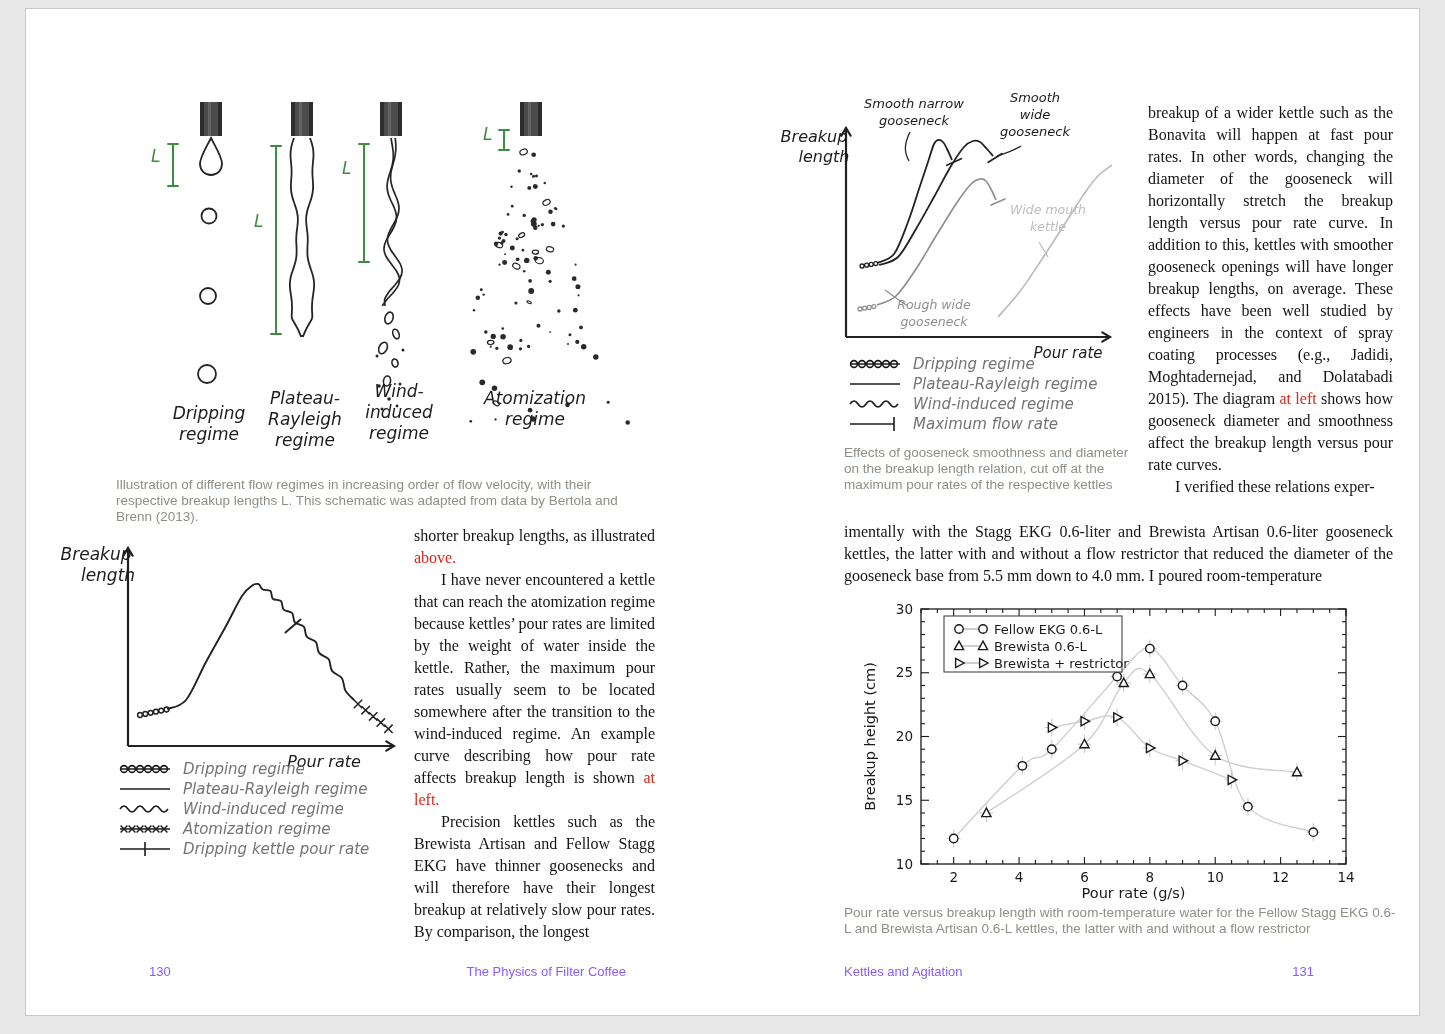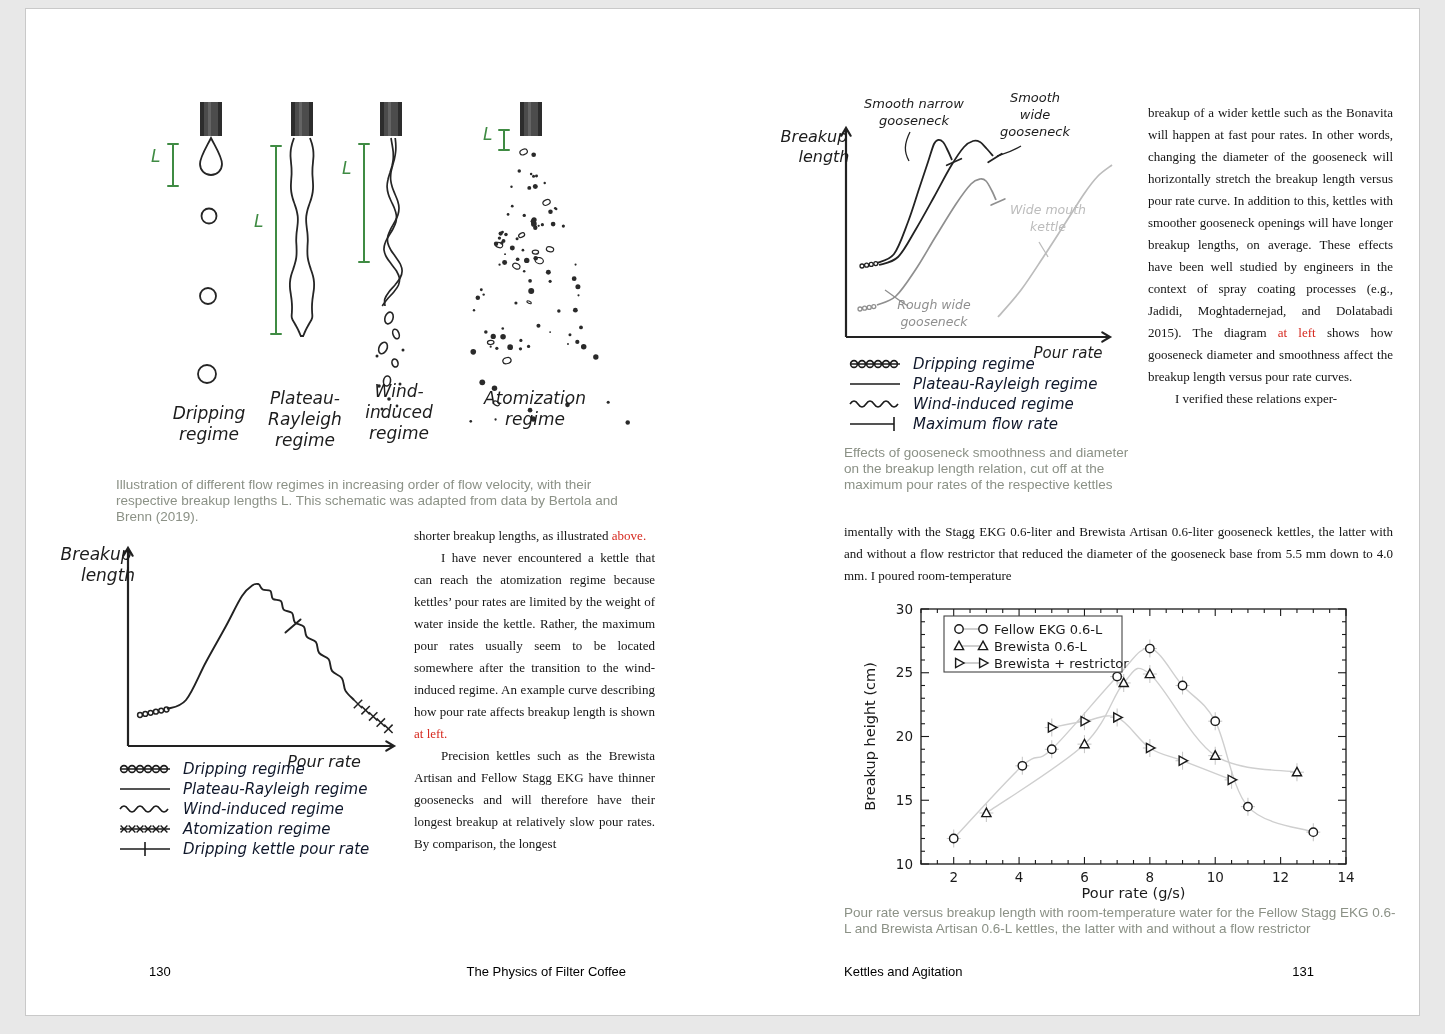--- a/index.html
+++ b/index.html
@@ -1,29 +1,29 @@
 <!DOCTYPE html>
 <html lang="en" style="--accent: #d6281e; --captionc: #8b9186; --green: #3f8b43;"><head>
 <meta charset="utf-8">
 <style>
   :root{ --accent:#d6281e; --captionc:#8b9186; --green:#3f8b43; }
   html,body{margin:0;padding:0;}
   body{width:1445px;height:1034px;position:relative;background:#e8e8e8;font-family:"Liberation Serif",serif;}
   .page{position:absolute;left:25px;top:8px;width:1395px;height:1008px;background:#ffffff;border:1px solid #c9c9c9;box-sizing:border-box;}
   .abs{position:absolute;}
   .caption{font-family:"Liberation Sans",sans-serif;font-weight:normal;font-size:13.5px;line-height:16px;color:var(--captionc);}
-  .bodycol{font-size:13px;line-height:22px;color:#141414;text-align:justify;}
+  .bodycol{font-size:16px;line-height:22px;color:#141414;text-align:justify;}
   .bodycol p{margin:0;padding:0;}
   .bodycol p.indent{text-indent:27px;}
   .red{color:var(--accent);}
   .hand{font-family:"DejaVu Sans",sans-serif;font-style:italic;}
-  .footer{font-family:"Liberation Sans",sans-serif;font-size:13px;color:#000000;display:flex;justify-content:space-between;}
+  .footer{font-family:"Liberation Sans",sans-serif;font-size:13px;color:#8b5cf6;display:flex;justify-content:space-between;}
   .legend-row{display:flex;align-items:center;gap:9px;height:20px;}
   .legend-row .sym{flex:0 0 56px;}
-  .legend-row .lbl{font-size:15px;color:#0f172a;white-space:nowrap;}
+  .legend-row .lbl{font-size:15px;color:#737373;white-space:nowrap;}
   svg{overflow:visible;}
 </style>
 </head>
 <body>
 
 <div class="page">
 
   <svg id="fig-regimes" class="abs" style="left:95px;top:85px" width="545" height="385">
       <g>
         <rect x="79" y="8" width="22" height="34" fill="#4c4c4c"></rect>
@@ -194,21 +194,21 @@
       <text x="184" y="310" text-anchor="middle" font-size="17" fill="#1c1c1c" class="hand">Plateau-</text>
       <text x="184" y="331" text-anchor="middle" font-size="17" fill="#1c1c1c" class="hand">Rayleigh</text>
       <text x="184" y="352" text-anchor="middle" font-size="17" fill="#1c1c1c" class="hand">regime</text>
       <text x="278" y="303" text-anchor="middle" font-size="17" fill="#1c1c1c" class="hand">Wind-</text>
       <text x="278" y="324" text-anchor="middle" font-size="17" fill="#1c1c1c" class="hand">induced</text>
       <text x="278" y="345" text-anchor="middle" font-size="17" fill="#1c1c1c" class="hand">regime</text>
       <text x="414" y="310" text-anchor="middle" font-size="17" fill="#1c1c1c" class="hand">Atomization</text>
       <text x="414" y="331" text-anchor="middle" font-size="17" fill="#1c1c1c" class="hand">regime</text>
     </svg>
 
-  <div class="abs caption" style="left:90px;top:468px;width:540px">Illustration of different flow regimes in increasing order of flow velocity, with their respective breakup lengths L. This schematic was adapted from data by Bertola and Brenn (2019).</div>
+  <div class="abs caption" style="left:90px;top:468px;width:540px">Illustration of different flow regimes in increasing order of flow velocity, with their respective breakup lengths L. This schematic was adapted from data by Bertola and Brenn (2013).</div>
 
   <svg id="chart-left-hand" class="abs" style="left:30px;top:525px" width="350" height="250">
       <line x1="72" y1="212" x2="72" y2="16" stroke="#222" stroke-width="2.2"></line>
       <path d="M76.63951234639318,21.711998780320528 L72,14 L67.36048765360682,21.711998780320524" fill="none" stroke="#222" stroke-width="2.2" stroke-linecap="round"></path>
       <line x1="72" y1="212" x2="336" y2="212" stroke="#222" stroke-width="2.2"></line>
       <path d="M330.2880012196795,216.6395123463932 L338,212 L330.2880012196795,207.3604876536068" fill="none" stroke="#222" stroke-width="2.2" stroke-linecap="round"></path>
       <text x="40" y="26" text-anchor="middle" font-size="17" fill="#1c1c1c" class="hand">Breakup</text>
       <text x="52" y="47" text-anchor="middle" font-size="17" fill="#1c1c1c" class="hand">length</text>
       <text x="268" y="233" text-anchor="middle" font-size="16" fill="#1c1c1c" class="hand">Pour rate</text>
       <circle cx="84" cy="181" r="2.4" fill="none" stroke="#222" stroke-width="1.5"></circle>

